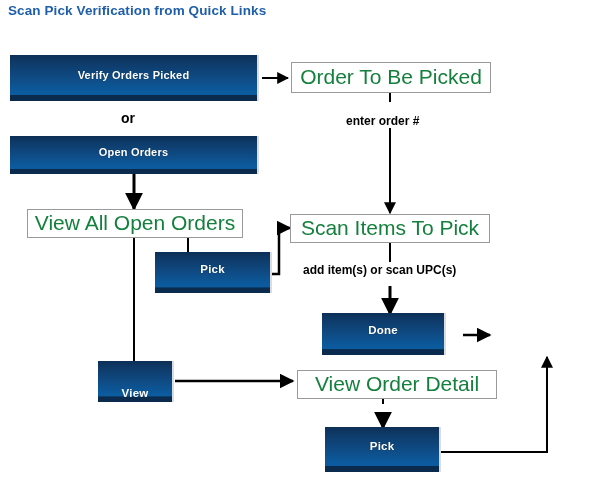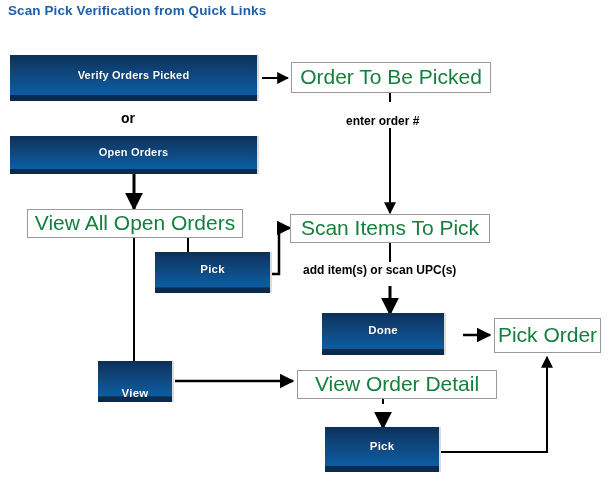--- a/index.html
+++ b/index.html
@@ -169,23 +169,20 @@
   </div>
 
   <div class="obox" style="left:27px; top:209px; width:216px; height:29px;">
     <span class="obox-label">View All Open Orders</span>
   </div>
 
   <div class="obox" style="left:290px; top:214px; width:200px; height:29px;">
     <span class="obox-label">Scan Items To Pick</span>
   </div>
 
-  <div class="obox" style="left:494px; top:318px; width:107px; height:35px;">
-    <span class="obox-label">Pick Order</span>
-  </div>
 
   <div class="obox" style="left:297px; top:370px; width:200px; height:29px;">
     <span class="obox-label">View Order Detail</span>
   </div>
 
   <div class="caption c-or" style="left:121px; top:110px;">or</div>
 
   <div class="caption c-order" style="left:346px; top:103px;margin-top:11px;">enter order #</div>
 
   <div class="caption c-add" style="left:303px; top:263px;">add item(s) or scan UPC(s)</div>

